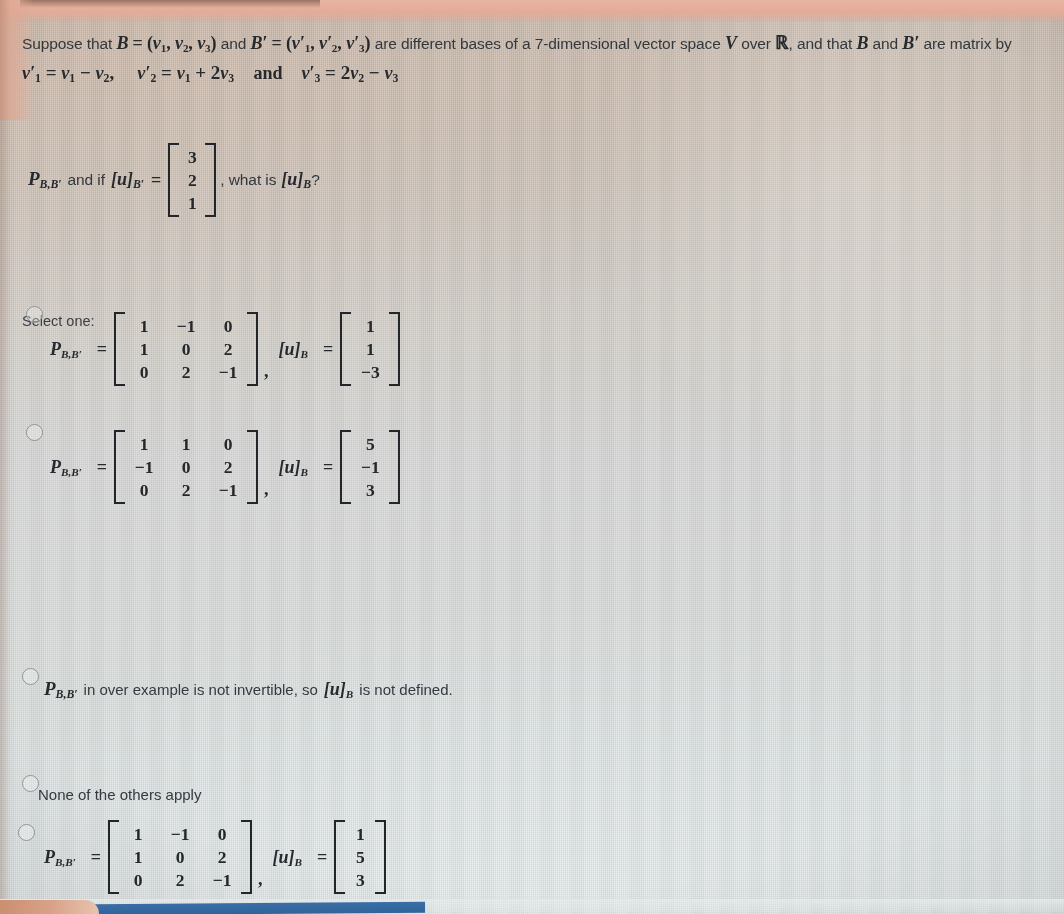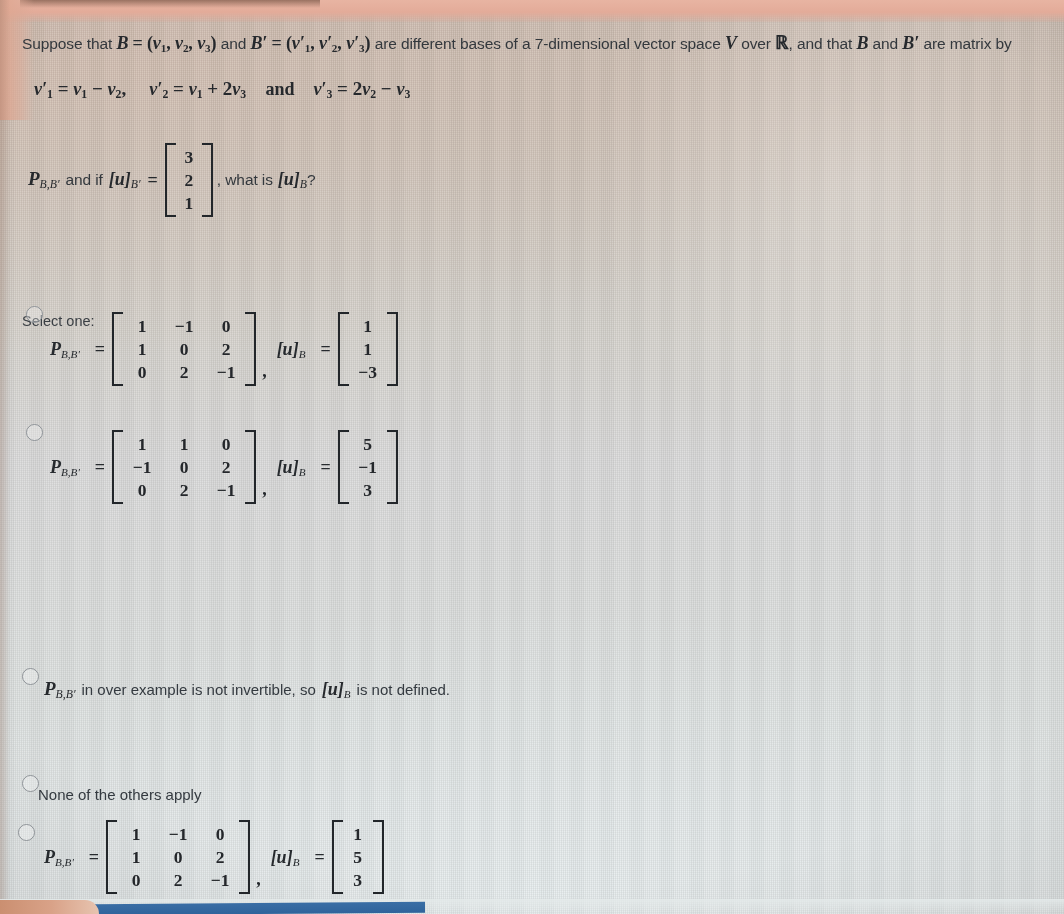--- a/index.html
+++ b/index.html
@@ -174,21 +174,21 @@
   .m-up {
     font-family: "Liberation Serif", serif;
     font-style: normal;
     font-weight: 700;
     font-size: 18px;
     color: #26292d;
   }
   sub.s {
     font-size: 0.62em;
     font-style: italic;
-    font-weight: 400;
+    font-weight: 700;
     vertical-align: -0.28em;
   }
   sub.sn {
     font-size: 0.62em;
     font-style: normal;
     font-weight: 700;
     vertical-align: -0.28em;
   }
 
   
@@ -308,21 +308,21 @@
       <span>are different bases of a 7-dimensional vector space</span>
       <span class="m">V</span>
       <span>over</span>
       <span class="m-up" style="font-size:19px">ℝ</span><span>, and that</span>
       <span class="m">B</span>
       <span>and</span>
       <span class="m">B′</span>
       <span>are matrix by</span>
     </div>
 
-    <div class="blk" style="left:22px; top:78px;margin-left:12px;">
+    <div class="blk" style="left:22px; top:62px;">
       <span class="m-up" style="font-size:19px;">
         <span class="m">v′</span><sub class="sn">1</sub> = <span class="m">v</span><sub class="sn">1</sub> − <span class="m">v</span><sub class="sn">2</sub>,
       </span>
       <span style="display:inline-block;width:14px"></span>
       <span class="m-up" style="font-size:19px;">
         <span class="m">v′</span><sub class="sn">2</sub> = <span class="m">v</span><sub class="sn">1</sub> + 2<span class="m">v</span><sub class="sn">3</sub>
       </span>
       <span style="display:inline-block;width:10px"></span>
       <span class="m-up" style="font-size:18px;">and</span>
       <span style="display:inline-block;width:10px"></span>

